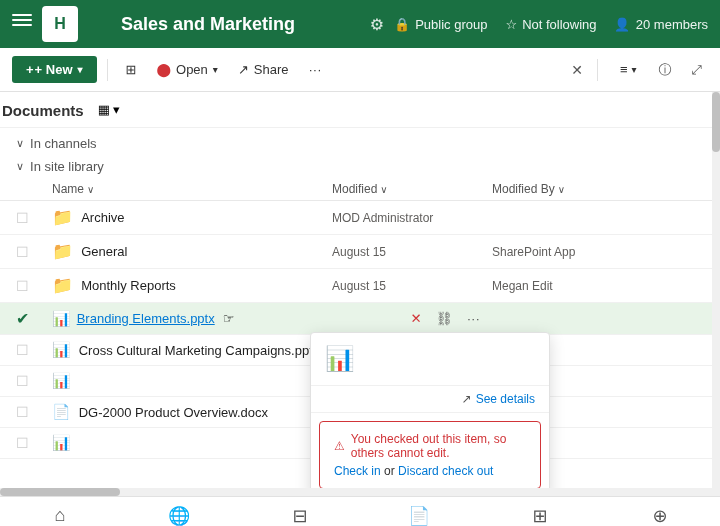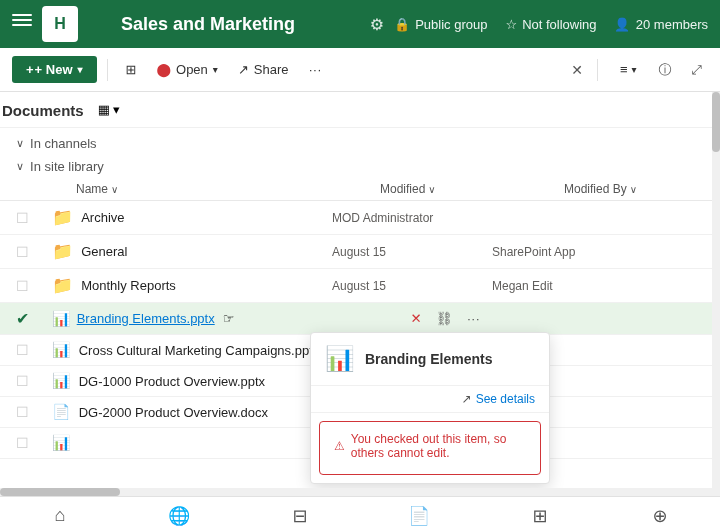--- a/index.html
+++ b/index.html
@@ -75,21 +75,20 @@
 
     
     .file-list { padding: 0; }
     .col-headers {
       display: grid;
       grid-template-columns: 36px 280px 160px 160px 1fr;
       padding: 4px 0;
       border-bottom: 1px solid #e8e8e8;
       font-size: 12px; color: #555;
       padding-left: 16px;
-      gap: 24px;
     }
     .col-header { display: flex; align-items: center; gap: 3px; cursor: pointer; }
 
     .file-row {
       display: grid;
       grid-template-columns: 36px 280px 160px 160px 1fr;
       align-items: center;
       padding: 6px 0 6px 16px;
       border-bottom: 1px solid #f0f0f0;
       font-size: 13px;
@@ -341,21 +340,20 @@
       </div>
       <div></div>
         <div></div>
         <div></div>
     </div>
 
     <div class="file-row">
       <div style="color:#ccc; font-size:14px;">☐</div>
       <div style="display:flex;align-items:center;gap:8px;">
         <span class="pptx-icon">📊</span>
-        <span class="file-name">DG-1000 Product Overview.pptx</span>
       </div>
       <div></div>
         <div></div>
         <div></div>
     </div>
 
     <div class="file-row">
       <div style="color:#ccc; font-size:14px;">☐</div>
       <div style="display:flex;align-items:center;gap:8px;">
         <span class="docx-icon">📄</span>
@@ -374,31 +372,35 @@
       <div></div>
         <div></div>
         <div></div>
     </div>
 
   </div>
 
   <div class="popup-overlay">
     <div class="popup-header">
       <span class="popup-icon">📊</span>
-      <span class="popup-title">Branding Elements</span>
     </div>
     <div class="popup-actions-row">
       <span style="color:#555; margin-right:4px;">↗</span>
       <span>See details</span>
     </div>
     <div class="popup-warning">
       <div class="popup-warning-header">
         <span>⚠</span>
         <span>You checked out this item, so others cannot edit.</span>
       </div>
+      <div class="popup-warning-links">
+        <a>Check in</a>
+        <span> or </span>
+        <a>Discard check out</a>
+      </div>
     </div>
   </div>
 
   <div class="right-scrollbar">
     <div class="scroll-thumb"></div>
   </div>
 </div>
 
 <div class="bottom-scrollbar">
   <div class="bottom-scroll-thumb"></div>

